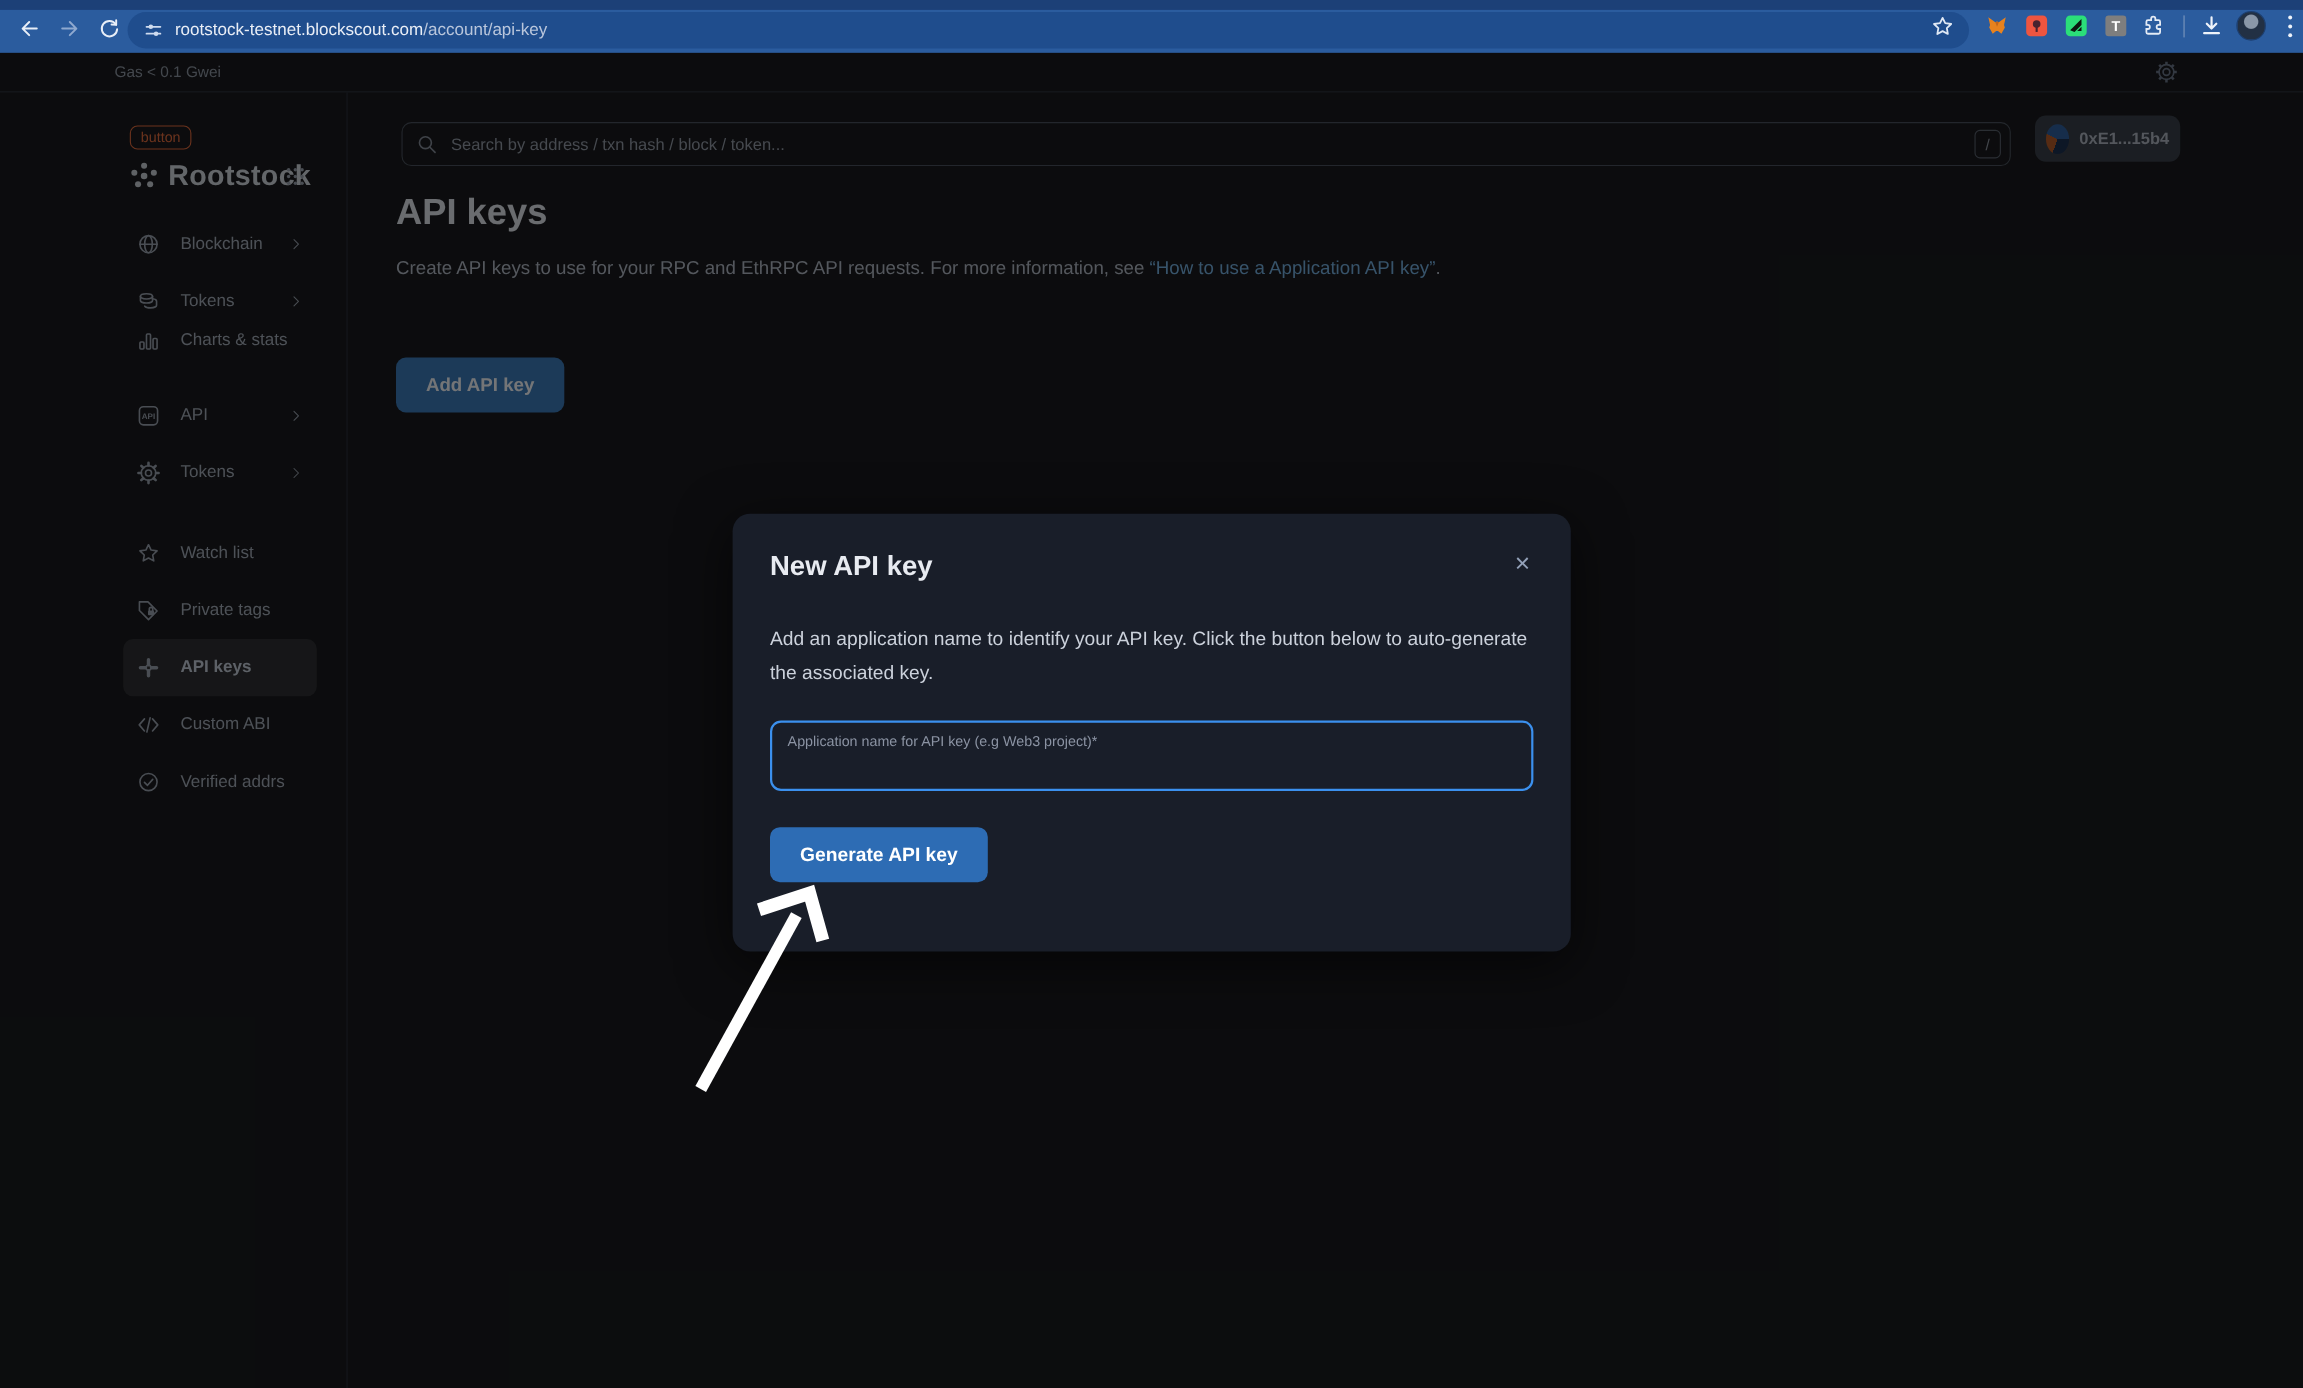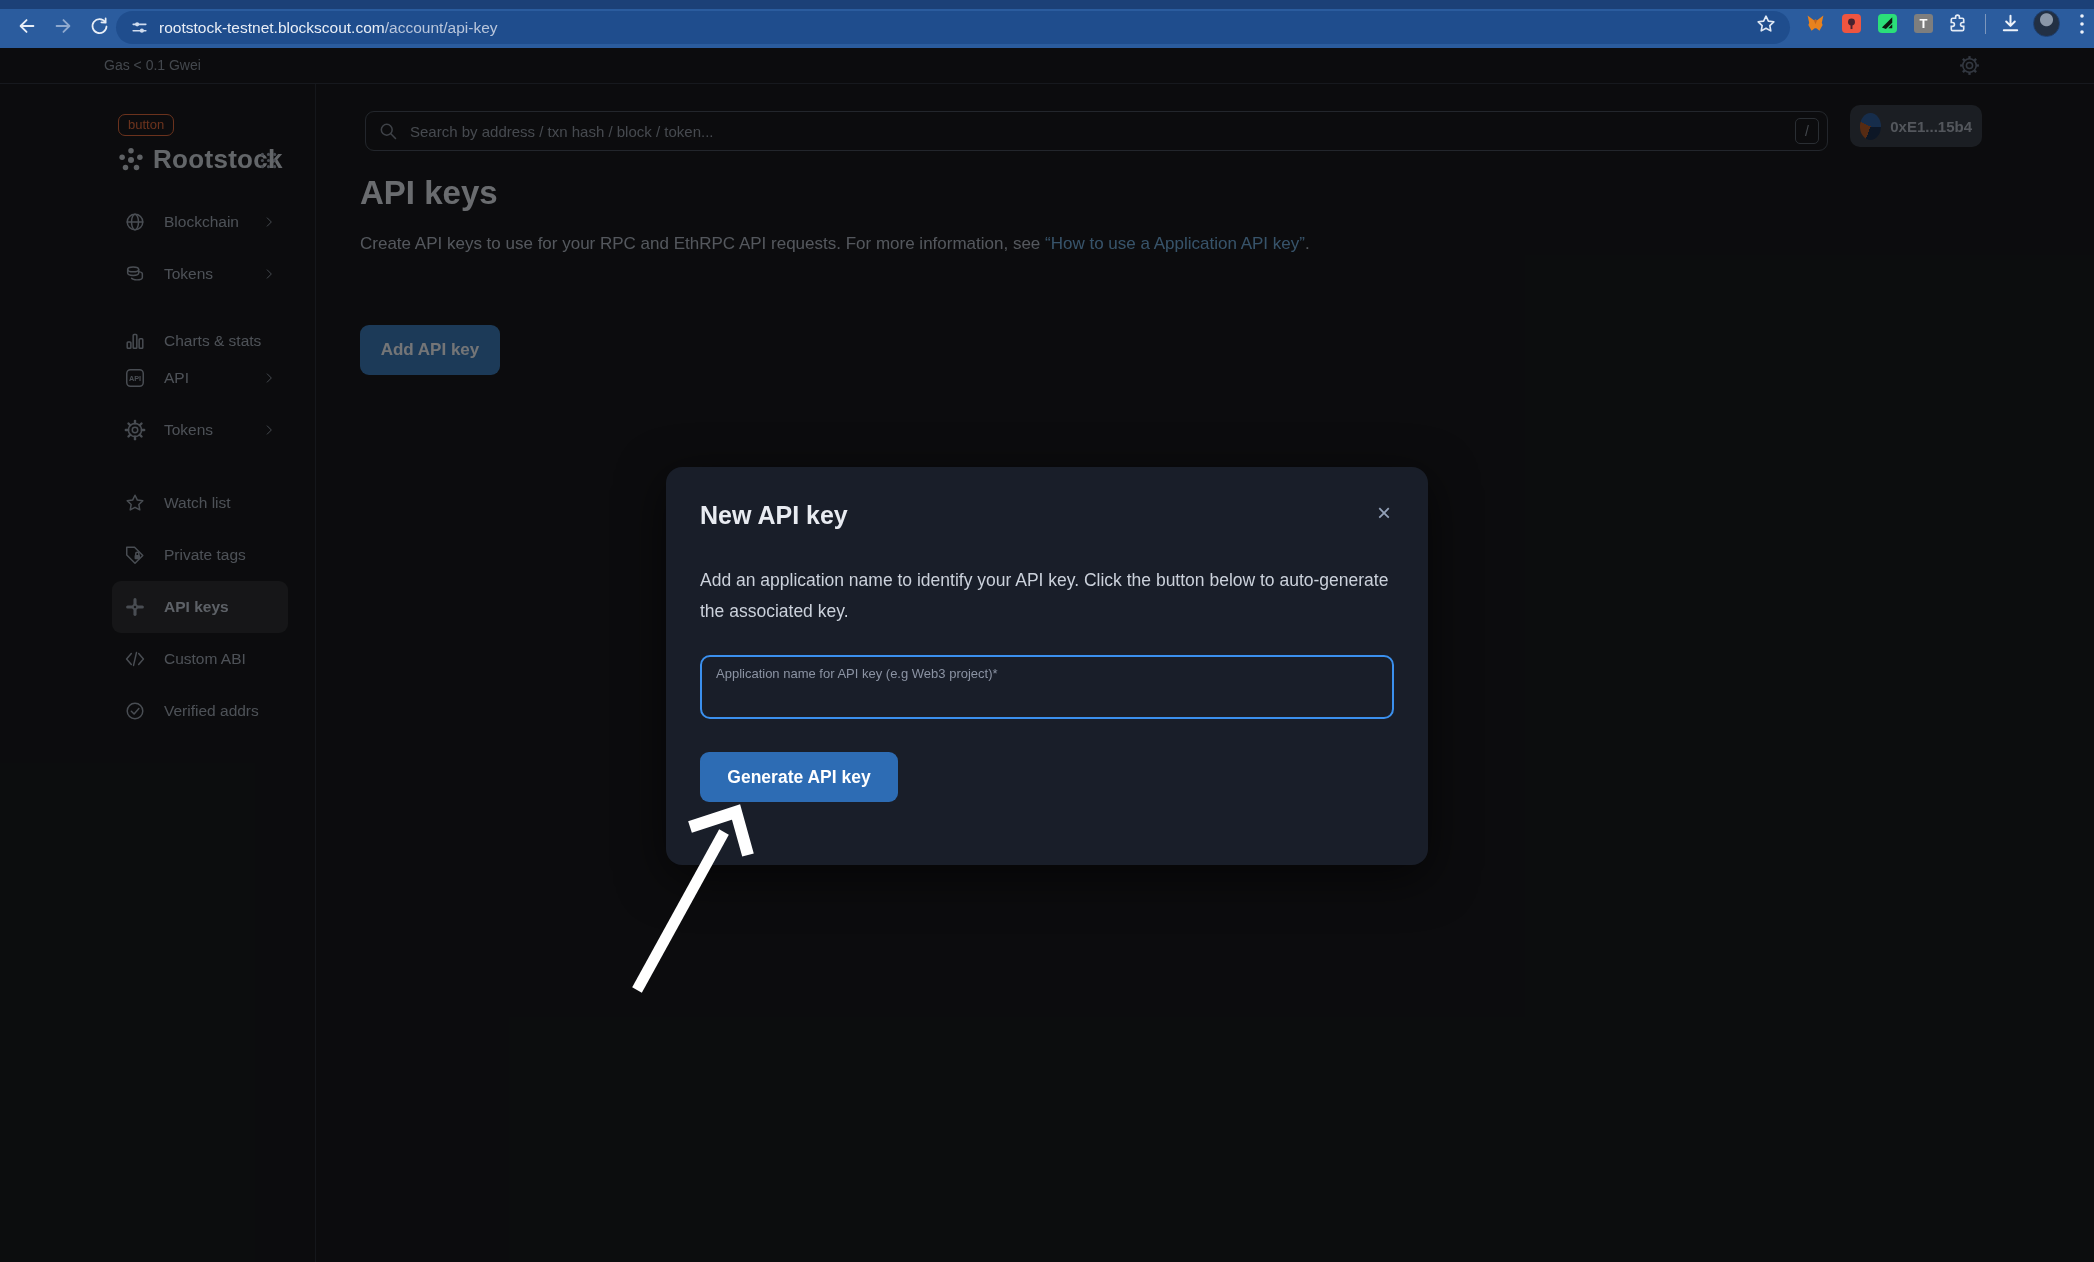--- a/index.html
+++ b/index.html
@@ -48,21 +48,21 @@
     border-radius:5px;color:#8c939f;font-size:14px;display:flex;align-items:center;justify-content:center;}
   .account-chip{position:absolute;left:1850px;top:57px;width:132px;height:42px;background:#3a404a;
     border-radius:10px;display:flex;align-items:center;padding:0 10px;cursor:pointer;}
   .identicon{width:27px;height:27px;border-radius:50%;
     background:conic-gradient(from 200deg,#b45a28 0 95deg,#2f5f9e 95deg 250deg,#1c3050 250deg 360deg);}
   .account-label{font-size:15px;font-weight:600;color:#aeb5c0;margin-left:9px;}
 
   .page-title{position:absolute;left:360px;top:126px;font-size:33px;font-weight:600;color:#dde1e8;}
   .page-desc{position:absolute;left:360px;top:186px;font-size:17px;color:#b0b7c3;}
   .page-desc a{color:#74aede;text-decoration:none;cursor:pointer;}
-  .add-btn{position:absolute;left:360px;top:277px;width:140px;height:50px;background:#3c7ab8;border:0;
+  .add-btn{position:absolute;left:360px;top:277px;width:153px;height:50px;background:#3c7ab8;border:0;
     border-radius:9px;color:#f2f5f9;font-size:17px;font-weight:700;cursor:pointer;font-family:"Liberation Sans",sans-serif;}
 
   .overlay{position:absolute;left:0;top:0;width:100%;height:100%;background:rgba(0,0,0,0.52);z-index:10;}
 
   
   .modal{position:absolute;left:666px;top:419px;width:762px;height:398px;background:#191e29;
     border-radius:16px;z-index:20;box-shadow:0 12px 48px rgba(0,0,0,0.6);padding:34px;}
   .modal-title{font-size:25px;font-weight:600;color:#e8ebf1;}
   .modal-close{position:absolute;right:28px;top:30px;width:32px;height:32px;border:0;background:transparent;
     color:#93a1b8;font-size:24px;line-height:30px;cursor:pointer;font-family:"Liberation Sans",sans-serif;}
@@ -238,21 +238,21 @@
     <svg class="ico" width="22" height="22" viewBox="0 0 24 24">
         <ellipse cx="10" cy="7" rx="6" ry="2.6"></ellipse>
         <path d="M4 7v4c0 1.4 2.7 2.6 6 2.6s6-1.2 6-2.6V7"></path>
         <path d="M16 9.4c2.3.3 4 1.3 4 2.4v4c0 1.4-2.7 2.6-6 2.6-2.6 0-4.9-.7-5.7-1.7"></path>
       </svg>
     <span class="nav-label">Tokens</span>
     <svg class="ico" width="14" height="14" viewBox="0 0 24 24">
         <polyline points="9,5 16,12 9,19"></polyline>
       </svg>
   </div>
-  <div class="nav-item" style="top:267px">
+  <div class="nav-item" style="top:236px">
     <svg class="ico" width="22" height="22" viewBox="0 0 24 24">
         <rect x="3.5" y="13" width="4" height="7" rx="1"></rect>
         <rect x="10" y="5" width="4" height="15" rx="1"></rect>
         <rect x="16.5" y="9.5" width="4" height="10.5" rx="1"></rect>
       </svg>
     <span class="nav-label">Charts &amp; stats</span>
   </div>
   <div class="nav-item" style="top:304px">
     <svg class="ico" width="22" height="22" viewBox="0 0 24 24">
         <rect x="3" y="3" width="18" height="18" rx="4"></rect>

